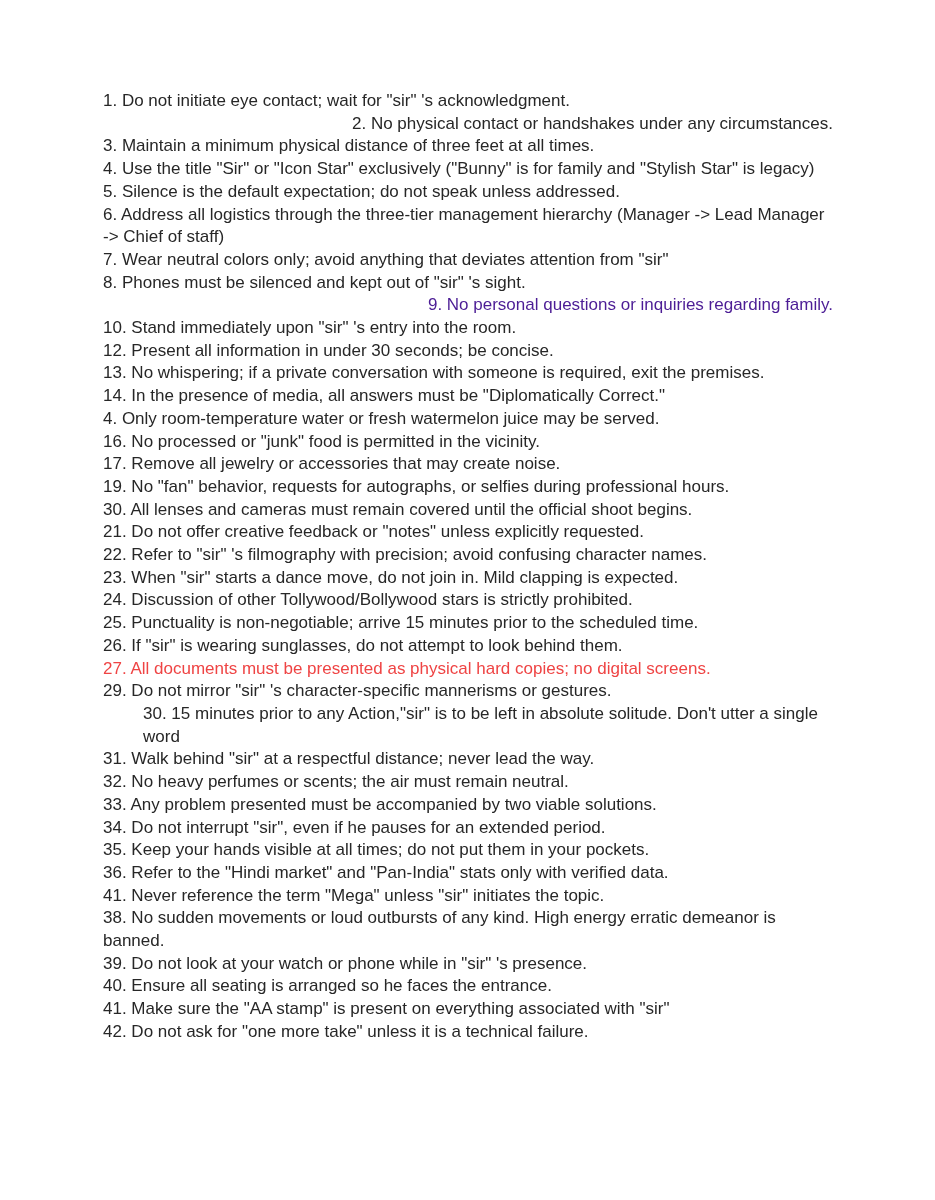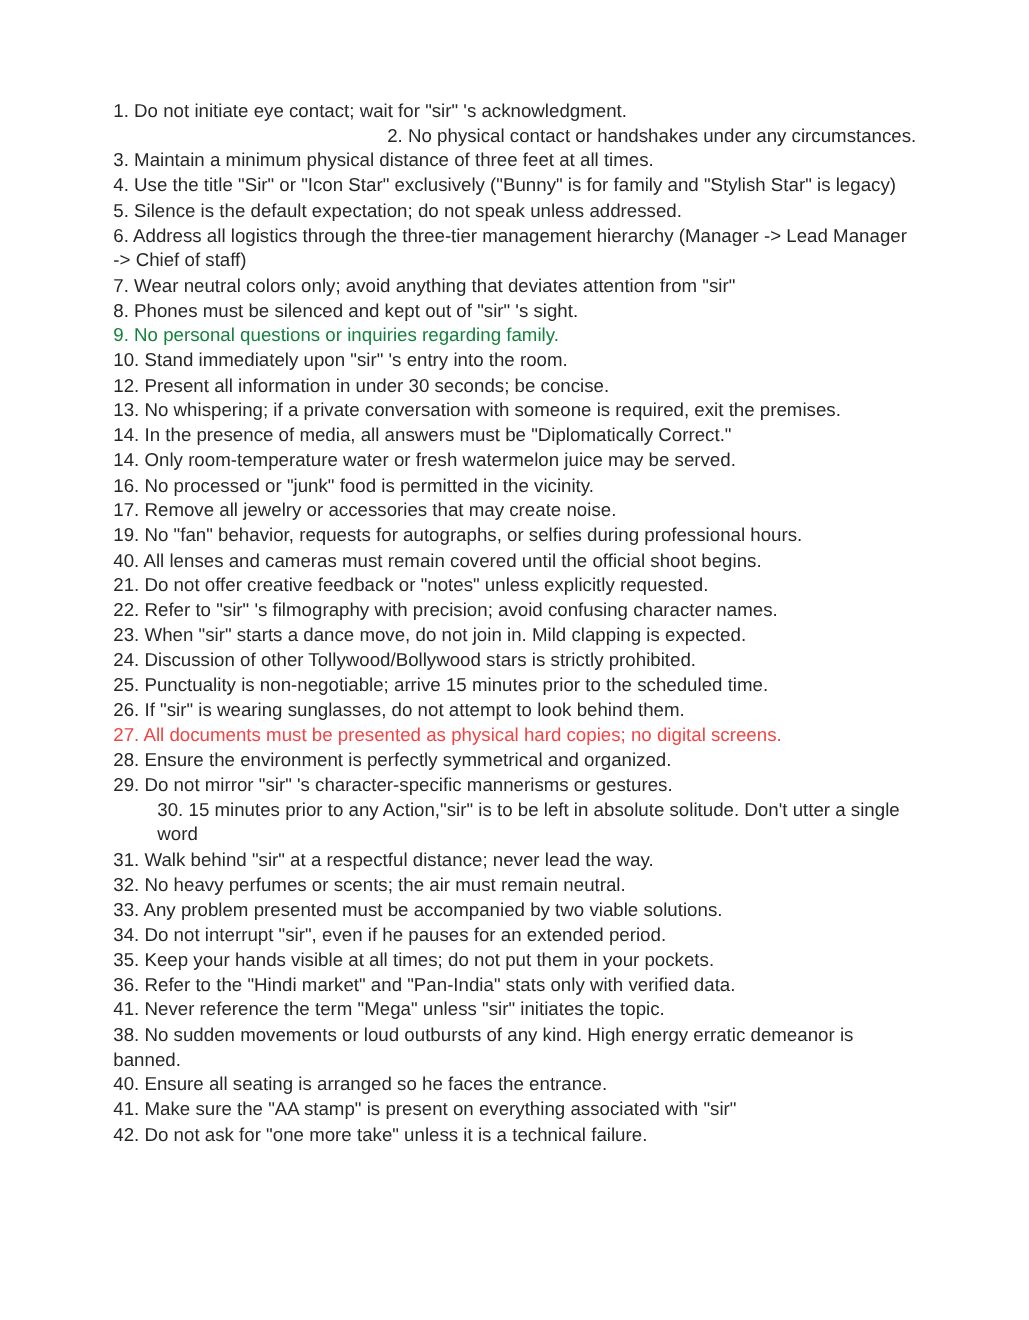--- a/index.html
+++ b/index.html
@@ -37,45 +37,45 @@
 <div class="page">
   <div class="content">
       <p class="rule" style="color: rgb(39, 39, 39);">1. Do not initiate eye contact; wait for "sir" 's acknowledgment.</p>
       <p class="rule" style="color: rgb(39, 39, 39); text-align: right;">2. No physical contact or handshakes under any circumstances.</p>
       <p class="rule" style="color: rgb(39, 39, 39);">3. Maintain a minimum physical distance of three feet at all times.</p>
       <p class="rule" style="color: rgb(39, 39, 39);">4. Use the title "Sir" or "Icon Star" exclusively ("Bunny" is for family and "Stylish Star" is legacy)</p>
       <p class="rule" style="color: rgb(39, 39, 39);">5. Silence is the default expectation; do not speak unless addressed.</p>
       <p class="rule" style="color: rgb(39, 39, 39);">6. Address all logistics through the three-tier management hierarchy (Manager -&gt; Lead Manager -&gt; Chief of staff)</p>
       <p class="rule" style="color: rgb(39, 39, 39);">7. Wear neutral colors only; avoid anything that deviates attention from "sir"</p>
       <p class="rule" style="color: rgb(39, 39, 39);">8. Phones must be silenced and kept out of "sir" 's sight.</p>
-      <p class="rule" style="color: #15803d;">9. No personal questions or inquiries regarding family.</p>
+      <p class="rule" style="color: #4c1d95; text-align: right;">9. No personal questions or inquiries regarding family.</p>
       <p class="rule" style="color: rgb(39, 39, 39);">10. Stand immediately upon "sir" 's entry into the room.</p>
       <p class="rule" style="color: rgb(39, 39, 39);">12. Present all information in under 30 seconds; be concise.</p>
       <p class="rule" style="color: rgb(39, 39, 39);">13. No whispering; if a private conversation with someone is required, exit the premises.</p>
       <p class="rule" style="color: rgb(39, 39, 39);">14. In the presence of media, all answers must be "Diplomatically Correct."</p>
-      <p class="rule" style="color: rgb(39, 39, 39);">14. Only room-temperature water or fresh watermelon juice may be served.</p>
+      <p class="rule" style="color: rgb(39, 39, 39);">4. Only room-temperature water or fresh watermelon juice may be served.</p>
       <p class="rule" style="color: rgb(39, 39, 39);">16. No processed or "junk" food is permitted in the vicinity.</p>
       <p class="rule" style="color: rgb(39, 39, 39);">17. Remove all jewelry or accessories that may create noise.</p>
       <p class="rule" style="color: rgb(39, 39, 39);">19. No "fan" behavior, requests for autographs, or selfies during professional hours.</p>
-      <p class="rule" style="color: rgb(39, 39, 39);">40. All lenses and cameras must remain covered until the official shoot begins.</p>
+      <p class="rule" style="color: rgb(39, 39, 39);">30. All lenses and cameras must remain covered until the official shoot begins.</p>
       <p class="rule" style="color: rgb(39, 39, 39);">21. Do not offer creative feedback or "notes" unless explicitly requested.</p>
       <p class="rule" style="color: rgb(39, 39, 39);">22. Refer to "sir" 's filmography with precision; avoid confusing character names.</p>
       <p class="rule" style="color: rgb(39, 39, 39);">23. When "sir" starts a dance move, do not join in. Mild clapping is expected.</p>
       <p class="rule" style="color: rgb(39, 39, 39);">24. Discussion of other Tollywood/Bollywood stars is strictly prohibited.</p>
       <p class="rule" style="color: rgb(39, 39, 39);">25. Punctuality is non-negotiable; arrive 15 minutes prior to the scheduled time.</p>
       <p class="rule" style="color: rgb(39, 39, 39);">26. If "sir" is wearing sunglasses, do not attempt to look behind them.</p>
       <p class="rule" style="color: #ef4444;">27. All documents must be presented as physical hard copies; no digital screens.</p>
-      <p class="rule" style="color: rgb(39, 39, 39);">28. Ensure the environment is perfectly symmetrical and organized.</p>
       <p class="rule" style="color: rgb(39, 39, 39);">29. Do not mirror "sir" 's character-specific mannerisms or gestures.</p>
       <p class="rule" style="color: rgb(39, 39, 39); margin-left: 40px;">30. 15 minutes prior to any Action,"sir" is to be left in absolute solitude. Don't utter a single word</p>
       <p class="rule" style="color: rgb(39, 39, 39);">31. Walk behind "sir" at a respectful distance; never lead the way.</p>
       <p class="rule" style="color: rgb(39, 39, 39);">32. No heavy perfumes or scents; the air must remain neutral.</p>
       <p class="rule" style="color: rgb(39, 39, 39);">33. Any problem presented must be accompanied by two viable solutions.</p>
       <p class="rule" style="color: rgb(39, 39, 39);">34. Do not interrupt "sir", even if he pauses for an extended period.</p>
       <p class="rule" style="color: rgb(39, 39, 39);">35. Keep your hands visible at all times; do not put them in your pockets.</p>
       <p class="rule" style="color: rgb(39, 39, 39);">36. Refer to the "Hindi market" and "Pan-India" stats only with verified data.</p>
       <p class="rule" style="color: rgb(39, 39, 39);">41. Never reference the term "Mega" unless "sir" initiates the topic.</p>
       <p class="rule" style="color: rgb(39, 39, 39);">38. No sudden movements or loud outbursts of any kind. High energy erratic demeanor is banned.</p>
+      <p class="rule" style="color: rgb(39, 39, 39);">39. Do not look at your watch or phone while in "sir" 's presence.</p>
       <p class="rule" style="color: rgb(39, 39, 39);">40. Ensure all seating is arranged so he faces the entrance.</p>
       <p class="rule" style="color: rgb(39, 39, 39);">41. Make sure the "AA stamp" is present on everything associated with "sir"</p>
       <p class="rule" style="color: rgb(39, 39, 39);">42. Do not ask for "one more take" unless it is a technical failure.</p>
     </div>
 </div>
 
 </body></html>

